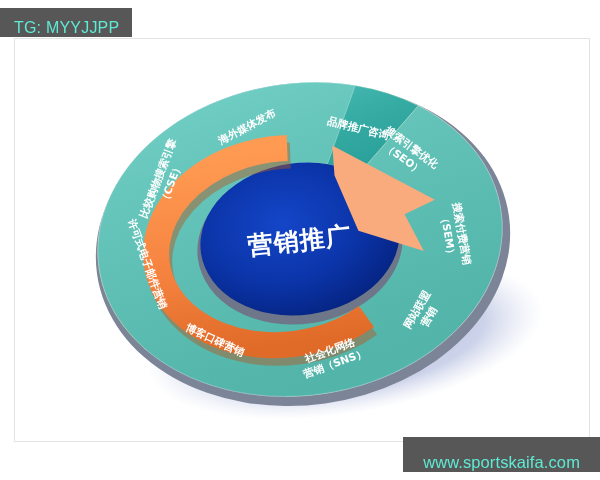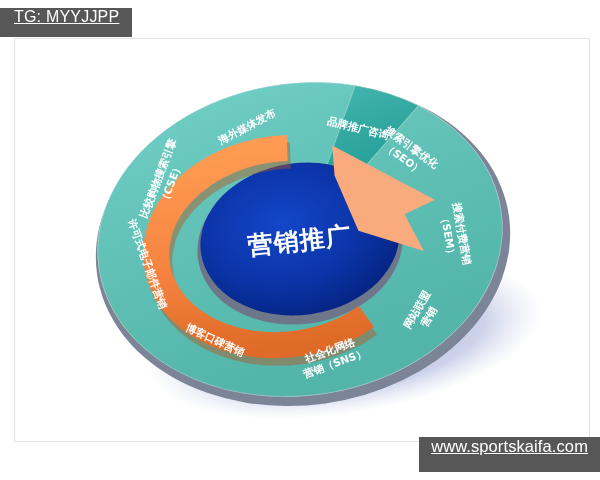--- a/index.html
+++ b/index.html
@@ -38,39 +38,38 @@
   }
   svg.wheel {
     display: block;
     width: 576px;
     height: 404px;
   }
   
   .chip {
     position: absolute;
     background: #575757;
-    color: #ffffff;
+    color: #5eead4;
     display: flex;
-    align-items: flex-start;
+    align-items: flex-end;
     box-sizing: border-box;
-    text-decoration: underline;
   }
   .chip-topleft {
     left: 0px;
     top: 8px;
     height: 29px;
     padding: 0 13px 0 14px;
     font-size: 16px;
     letter-spacing: 0.2px;
   }
   .chip-bottomright {
     right: 0px;
     bottom: 8px;
     height: 35px;
-    padding: 0 12px;
+    padding: 0 20px;
     font-size: 16.5px;
     letter-spacing: 0.1px;
     justify-content: center;
   }
   
   .seg-label {
     font-family: "DejaVu Sans", "Liberation Sans", sans-serif;
     font-weight: bold;
     fill: #ffffff;
     font-size: 10.5px;

